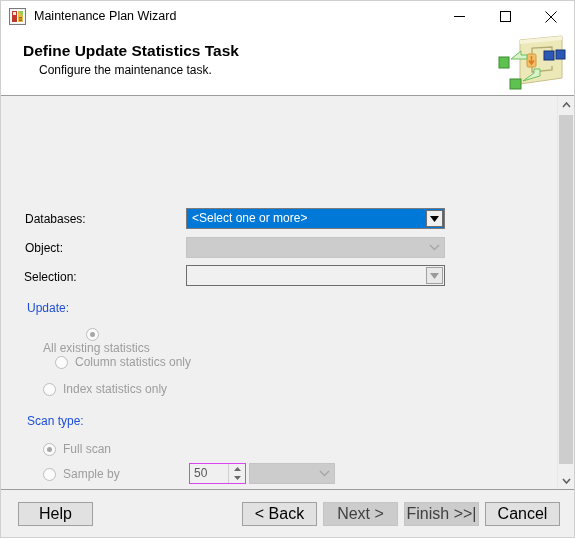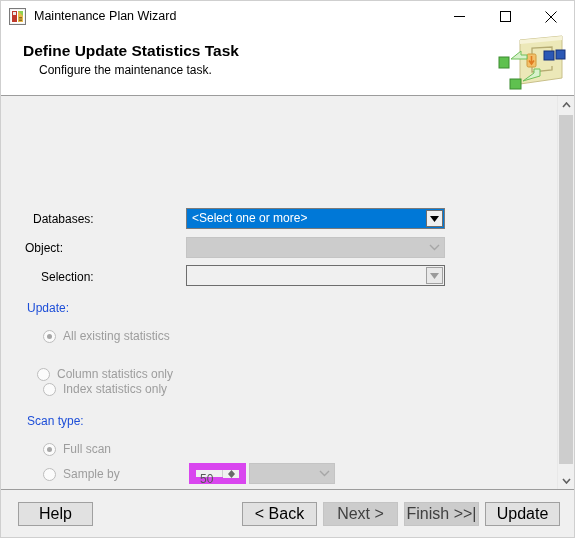--- a/index.html
+++ b/index.html
@@ -228,21 +228,21 @@
     font-size: 12px;
     color: #9d9d9d;
     white-space: nowrap;
   }
 
   
   #spinner {
     position: absolute;
     width: 57px; height: 21px;
     background: #f0f0f0;
-    border: 7px solid #d946ef;
+    border: 1px solid #d946ef;
     display: flex;
   }
   #spinner-value {
     flex: 1 1 auto;
     font-size: 12px;
     color: #575757;
     line-height: 19px;
     padding-left: 4px;
   }
   #spin-btns {
@@ -359,57 +359,57 @@
 
         <path d="M17 25 L27 17 L27 21 L33 21 L33 25 Z" fill="#d8f2cc" stroke="#6fbf5a" stroke-width="1"></path>
         <path d="M29 47 L40 39 L40 35 L46 35 L46 42 Z" fill="#d8f2cc" stroke="#6fbf5a" stroke-width="1"></path>
       </svg>
     </div>
   </div>
 
   <div id="bodywrap">
     <div id="pane">
 
-      <div class="lbl" style="position:absolute; left:32px; top:116px;">Databases:</div>
+      <div class="lbl" style="position:absolute; left:24px; top:116px;">Databases:</div>
       <div class="combo selected" style="left:185px; top:112px; width:259px;">
         <div class="combo-text">&lt;Select one or more&gt;</div>
         <div class="combo-btn">
           <svg width="9" height="6" viewBox="0 0 9 6">
               <path d="M0 0 L9 0 L4.5 6 Z" fill="#000"></path>
             </svg>
         </div>
       </div>
 
       <div class="lbl" style="position:absolute; left:24px; top:145px;">Object:</div>
       <div class="combo disabled" style="left:185px; top:141px; width:259px;">
         <div class="combo-text"></div>
         <div class="combo-btn">
           <svg width="11" height="7" viewBox="0 0 11 7">
               <path d="M1 1 L5.5 5.5 L10 1" fill="none" stroke="#a6a6a6" stroke-width="1.4"></path>
             </svg>
         </div>
       </div>
 
-      <div class="lbl" style="position:absolute; left:40px; top:174px;">Selection:</div>
+      <div class="lbl" style="position:absolute; left:23px; top:174px;">Selection:</div>
       <div class="combo empty" style="left:185px; top:169px; width:259px;">
         <div class="combo-text"></div>
         <div class="combo-btn">
           <svg width="9" height="6" viewBox="0 0 9 6">
               <path d="M0 0 L9 0 L4.5 6 Z" fill="#9a9a9a"></path>
             </svg>
         </div>
       </div>
 
       <div class="lbl dim" style="position:absolute; left:26px; top:205px;">Update:</div>
 
-      <div class="radio-item" style="left:42px; top:232px;">
+      <div class="radio-item" style="left:42px; top:232px;flex-direction:column;">
         <span class="radio-mark on"></span>
         <span class="radio-label">All existing statistics</span>
       </div>
-      <div class="radio-item" style="left:36px; top:258px;margin-top:12px;">
+      <div class="radio-item" style="left:54px; top:258px;">
         <span class="radio-mark"></span>
         <span class="radio-label">Column statistics only</span>
       </div>
       <div class="radio-item" style="left:42px; top:284px;align-items:flex-end;">
         <span class="radio-mark"></span>
         <span class="radio-label">Index statistics only</span>
       </div>
 
       <div class="lbl dim" style="position:absolute; left:26px; top:318px;">Scan type:</div>
 
@@ -465,17 +465,17 @@
       </div>
     </div>
   </div>
 
   <div id="footer">
     <div id="help-btn" class="btn">Help</div>
     <div id="nav-btns">
       <div class="btn">&lt; Back</div>
       <div class="btn disabled">Next &gt;</div>
       <div class="btn disabled">Finish &gt;&gt;|</div>
-      <div class="btn">Update</div>
+      <div class="btn">Cancel</div>
     </div>
   </div>
 
 </div>
 
 </body></html>

